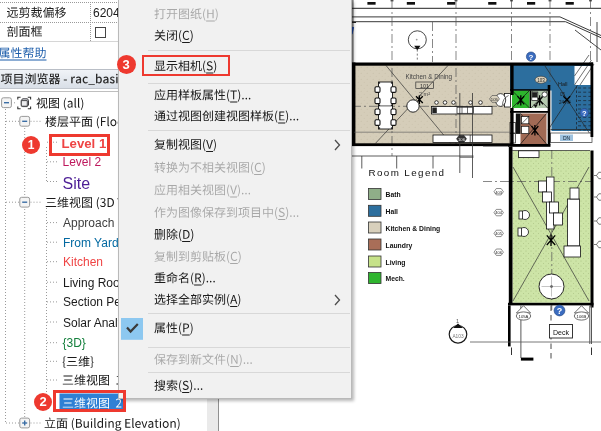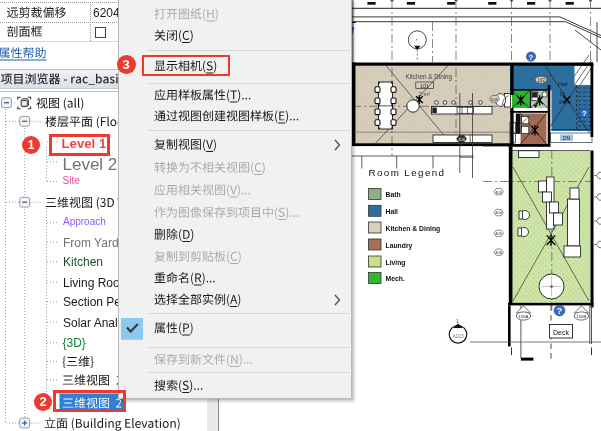--- a/index.html
+++ b/index.html
@@ -520,29 +520,29 @@
 
 <path transform="translate(62.0 384.5)" d="M1.5 -8.9V-8H10.5V-8.9ZM2.2 -5V-4.1H9.6V-5ZM0.8 -0.8V0.1H11.2V-0.8Z M12.5 -0.6 12.7 0.2C13.8 -0.1 15.3 -0.4 16.7 -0.8L16.6 -1.6C15.1 -1.2 13.6 -0.8 12.5 -0.6ZM19.9 -9.7C20.2 -9.2 20.6 -8.5 20.7 -8L21.5 -8.4C21.4 -8.8 21 -9.5 20.7 -10ZM12.7 -5.1C12.9 -5.2 13.2 -5.2 14.7 -5.4C14.1 -4.6 13.7 -4 13.5 -3.8C13.1 -3.3 12.8 -3 12.6 -3C12.7 -2.8 12.8 -2.4 12.8 -2.2C13.1 -2.3 13.5 -2.4 16.4 -3C16.4 -3.2 16.4 -3.6 16.4 -3.8L14 -3.3C15 -4.5 15.9 -5.8 16.7 -7.2L15.9 -7.6C15.7 -7.1 15.4 -6.6 15.2 -6.2L13.6 -6C14.3 -7.1 15 -8.4 15.5 -9.7L14.7 -10.1C14.2 -8.6 13.4 -7 13.1 -6.6C12.9 -6.2 12.7 -5.9 12.5 -5.9C12.6 -5.7 12.7 -5.3 12.7 -5.1ZM20.4 -4.8V-3.2H18.4V-4.8ZM18.6 -10C18.1 -8.6 17.3 -6.9 16.3 -5.8C16.5 -5.6 16.7 -5.2 16.8 -5C17.1 -5.3 17.3 -5.7 17.6 -6V1H18.4V0.1H23.5V-0.7H21.2V-2.4H23V-3.2H21.2V-4.8H23V-5.6H21.2V-7.1H23.3V-7.9H18.6C18.9 -8.5 19.2 -9.2 19.4 -9.8ZM20.4 -5.6H18.4V-7.1H20.4ZM20.4 -2.4V-0.7H18.4V-2.4Z M29.4 -9.5V-3.1H30.3V-8.7H34V-3.1H34.9V-9.5ZM25.8 -9.6C26.3 -9.2 26.7 -8.5 27 -8.1L27.7 -8.6C27.5 -9 27 -9.6 26.5 -10.1ZM31.6 -7.8V-5.4C31.6 -3.6 31.3 -1.3 28.2 0.3C28.4 0.4 28.7 0.8 28.8 1C30.6 0 31.6 -1.3 32.1 -2.6V-0.2C32.1 0.6 32.4 0.8 33.2 0.8H34.3C35.3 0.8 35.5 0.3 35.6 -1.6C35.4 -1.7 35.1 -1.8 34.8 -2C34.8 -0.2 34.7 0.1 34.3 0.1H33.3C33 0.1 32.9 0 32.9 -0.3V-3.3H32.3C32.5 -4 32.5 -4.8 32.5 -5.4V-7.8ZM24.8 -8V-7.2H27.7C27 -5.7 25.7 -4.2 24.5 -3.3C24.6 -3.2 24.8 -2.7 24.9 -2.4C25.4 -2.8 25.8 -3.2 26.3 -3.7V0.9H27.1V-4.2C27.6 -3.7 28.1 -3 28.3 -2.6L28.9 -3.3C28.7 -3.6 27.8 -4.6 27.4 -5.1C27.9 -5.9 28.4 -6.8 28.8 -7.7L28.3 -8.1L28.1 -8Z M40.5 -3.3C41.5 -3.1 42.7 -2.7 43.4 -2.4L43.7 -3C43.1 -3.3 41.8 -3.7 40.9 -3.9ZM39.3 -1.8C41 -1.6 43 -1.1 44.2 -0.7L44.6 -1.4C43.4 -1.8 41.3 -2.3 39.7 -2.4ZM37 -9.6V1H37.9V0.5H46.1V1H47V-9.6ZM37.9 -0.3V-8.7H46.1V-0.3ZM41 -8.5C40.4 -7.5 39.3 -6.6 38.3 -6C38.5 -5.8 38.8 -5.6 38.9 -5.4C39.3 -5.7 39.7 -6 40 -6.3C40.4 -5.9 40.8 -5.5 41.3 -5.2C40.3 -4.7 39.2 -4.4 38.1 -4.2C38.2 -4 38.4 -3.6 38.5 -3.4C39.7 -3.7 41 -4.1 42.1 -4.8C43.1 -4.2 44.2 -3.8 45.4 -3.6C45.5 -3.8 45.7 -4.1 45.9 -4.2C44.8 -4.4 43.8 -4.8 42.8 -5.2C43.7 -5.8 44.5 -6.5 45 -7.3L44.5 -7.6L44.3 -7.5H41.2C41.4 -7.8 41.6 -8 41.7 -8.2ZM40.5 -6.8 40.6 -6.8H43.7C43.3 -6.4 42.7 -6 42.1 -5.6C41.5 -5.9 40.9 -6.3 40.5 -6.8Z M54.4 0H59.3V-0.9H57.5V-8.8H56.7C56.2 -8.5 55.6 -8.3 54.8 -8.2V-7.5H56.4V-0.9H54.4Z" fill="#1b1b1b"></path>
 
 <path transform="translate(62.0 407.5)" d="M1.5 -8.9V-8H10.5V-8.9ZM2.2 -5V-4.1H9.6V-5ZM0.8 -0.8V0.1H11.2V-0.8Z M12.5 -0.6 12.7 0.2C13.8 -0.1 15.3 -0.4 16.7 -0.8L16.6 -1.6C15.1 -1.2 13.6 -0.8 12.5 -0.6ZM19.9 -9.7C20.2 -9.2 20.6 -8.5 20.7 -8L21.5 -8.4C21.4 -8.8 21 -9.5 20.7 -10ZM12.7 -5.1C12.9 -5.2 13.2 -5.2 14.7 -5.4C14.1 -4.6 13.7 -4 13.5 -3.8C13.1 -3.3 12.8 -3 12.6 -3C12.7 -2.8 12.8 -2.4 12.8 -2.2C13.1 -2.3 13.5 -2.4 16.4 -3C16.4 -3.2 16.4 -3.6 16.4 -3.8L14 -3.3C15 -4.5 15.9 -5.8 16.7 -7.2L15.9 -7.6C15.7 -7.1 15.4 -6.6 15.2 -6.2L13.6 -6C14.3 -7.1 15 -8.4 15.5 -9.7L14.7 -10.1C14.2 -8.6 13.4 -7 13.1 -6.6C12.9 -6.2 12.7 -5.9 12.5 -5.9C12.6 -5.7 12.7 -5.3 12.7 -5.1ZM20.4 -4.8V-3.2H18.4V-4.8ZM18.6 -10C18.1 -8.6 17.3 -6.9 16.3 -5.8C16.5 -5.6 16.7 -5.2 16.8 -5C17.1 -5.3 17.3 -5.7 17.6 -6V1H18.4V0.1H23.5V-0.7H21.2V-2.4H23V-3.2H21.2V-4.8H23V-5.6H21.2V-7.1H23.3V-7.9H18.6C18.9 -8.5 19.2 -9.2 19.4 -9.8ZM20.4 -5.6H18.4V-7.1H20.4ZM20.4 -2.4V-0.7H18.4V-2.4Z M29.4 -9.5V-3.1H30.3V-8.7H34V-3.1H34.9V-9.5ZM25.8 -9.6C26.3 -9.2 26.7 -8.5 27 -8.1L27.7 -8.6C27.5 -9 27 -9.6 26.5 -10.1ZM31.6 -7.8V-5.4C31.6 -3.6 31.3 -1.3 28.2 0.3C28.4 0.4 28.7 0.8 28.8 1C30.6 0 31.6 -1.3 32.1 -2.6V-0.2C32.1 0.6 32.4 0.8 33.2 0.8H34.3C35.3 0.8 35.5 0.3 35.6 -1.6C35.4 -1.7 35.1 -1.8 34.8 -2C34.8 -0.2 34.7 0.1 34.3 0.1H33.3C33 0.1 32.9 0 32.9 -0.3V-3.3H32.3C32.5 -4 32.5 -4.8 32.5 -5.4V-7.8ZM24.8 -8V-7.2H27.7C27 -5.7 25.7 -4.2 24.5 -3.3C24.6 -3.2 24.8 -2.7 24.9 -2.4C25.4 -2.8 25.8 -3.2 26.3 -3.7V0.9H27.1V-4.2C27.6 -3.7 28.1 -3 28.3 -2.6L28.9 -3.3C28.7 -3.6 27.8 -4.6 27.4 -5.1C27.9 -5.9 28.4 -6.8 28.8 -7.7L28.3 -8.1L28.1 -8Z M40.5 -3.3C41.5 -3.1 42.7 -2.7 43.4 -2.4L43.7 -3C43.1 -3.3 41.8 -3.7 40.9 -3.9ZM39.3 -1.8C41 -1.6 43 -1.1 44.2 -0.7L44.6 -1.4C43.4 -1.8 41.3 -2.3 39.7 -2.4ZM37 -9.6V1H37.9V0.5H46.1V1H47V-9.6ZM37.9 -0.3V-8.7H46.1V-0.3ZM41 -8.5C40.4 -7.5 39.3 -6.6 38.3 -6C38.5 -5.8 38.8 -5.6 38.9 -5.4C39.3 -5.7 39.7 -6 40 -6.3C40.4 -5.9 40.8 -5.5 41.3 -5.2C40.3 -4.7 39.2 -4.4 38.1 -4.2C38.2 -4 38.4 -3.6 38.5 -3.4C39.7 -3.7 41 -4.1 42.1 -4.8C43.1 -4.2 44.2 -3.8 45.4 -3.6C45.5 -3.8 45.7 -4.1 45.9 -4.2C44.8 -4.4 43.8 -4.8 42.8 -5.2C43.7 -5.8 44.5 -6.5 45 -7.3L44.5 -7.6L44.3 -7.5H41.2C41.4 -7.8 41.6 -8 41.7 -8.2ZM40.5 -6.8 40.6 -6.8H43.7C43.3 -6.4 42.7 -6 42.1 -5.6C41.5 -5.9 40.9 -6.3 40.5 -6.8Z M53.9 0H59.4V-0.9H57C56.6 -0.9 56 -0.9 55.6 -0.9C57.6 -2.8 59 -4.6 59 -6.4C59 -7.9 58 -9 56.4 -9C55.3 -9 54.6 -8.4 53.9 -7.7L54.5 -7C55 -7.6 55.6 -8.1 56.3 -8.1C57.4 -8.1 57.9 -7.3 57.9 -6.3C57.9 -4.8 56.7 -3.1 53.9 -0.6Z" fill="#ffffff"></path>
 
 <path transform="translate(44.0 427.7)" d="M1.2 -7.8V-6.9H10.9V-7.8ZM2.8 -6.1C3.3 -4.5 3.8 -2.3 4 -1L4.9 -1.2C4.7 -2.6 4.2 -4.6 3.7 -6.3ZM5.1 -9.9C5.4 -9.3 5.6 -8.5 5.7 -8L6.6 -8.2C6.5 -8.7 6.3 -9.5 6 -10.2ZM8.3 -6.3C7.9 -4.5 7.2 -2 6.5 -0.5H0.6V0.4H11.4V-0.5H7.5C8.1 -2 8.8 -4.3 9.3 -6.1Z M16.7 -4H19.2V-2.7H16.7ZM16.7 -4.7V-6.1H19.2V-4.7ZM16.7 -1.9H19.2V-0.5H16.7ZM12.7 -9.3V-8.4H17.3C17.2 -7.9 17.1 -7.4 17 -6.9H13.2V1H14.1V0.3H21.8V1H22.8V-6.9H17.9L18.4 -8.4H23.3V-9.3ZM14.1 -0.5V-6.1H15.8V-0.5ZM21.8 -0.5H20V-6.1H21.8Z M29.6 2.4 30.2 2.1C29.2 0.3 28.7 -1.7 28.7 -3.7C28.7 -5.8 29.2 -7.8 30.2 -9.5L29.6 -9.8C28.5 -8 27.8 -6.1 27.8 -3.7C27.8 -1.4 28.5 0.6 29.6 2.4Z M32 0H34.8C36.7 0 38.1 -0.9 38.1 -2.6C38.1 -3.8 37.3 -4.5 36.3 -4.7V-4.7C37.1 -5 37.6 -5.8 37.6 -6.6C37.6 -8.2 36.3 -8.8 34.6 -8.8H32ZM33.1 -5.1V-7.9H34.4C35.8 -7.9 36.5 -7.5 36.5 -6.5C36.5 -5.6 35.9 -5.1 34.4 -5.1ZM33.1 -0.9V-4.2H34.6C36.1 -4.2 37 -3.7 37 -2.6C37 -1.4 36.1 -0.9 34.6 -0.9Z M41.6 0.2C42.5 0.2 43.2 -0.3 43.8 -1H43.8L43.9 0H44.8V-6.5H43.7V-1.9C43.1 -1.1 42.6 -0.8 42 -0.8C41.1 -0.8 40.7 -1.3 40.7 -2.5V-6.5H39.6V-2.4C39.6 -0.7 40.3 0.2 41.6 0.2Z M47 0H48.1V-6.5H47ZM47.6 -7.9C48 -7.9 48.3 -8.1 48.3 -8.6C48.3 -9 48 -9.3 47.6 -9.3C47.1 -9.3 46.8 -9 46.8 -8.6C46.8 -8.1 47.1 -7.9 47.6 -7.9Z M51.5 0.2C51.8 0.2 51.9 0.1 52.1 0.1L51.9 -0.8C51.8 -0.8 51.8 -0.8 51.7 -0.8C51.6 -0.8 51.4 -0.9 51.4 -1.2V-9.6H50.3V-1.3C50.3 -0.4 50.7 0.2 51.5 0.2Z M55.9 0.2C56.7 0.2 57.4 -0.3 57.9 -0.8H58L58.1 0H59V-9.6H57.9V-7L57.9 -5.9C57.3 -6.4 56.8 -6.7 56.1 -6.7C54.6 -6.7 53.3 -5.4 53.3 -3.3C53.3 -1.1 54.3 0.2 55.9 0.2ZM56.2 -0.8C55 -0.8 54.4 -1.7 54.4 -3.3C54.4 -4.8 55.2 -5.8 56.3 -5.8C56.8 -5.8 57.3 -5.6 57.9 -5.1V-1.7C57.3 -1.1 56.8 -0.8 56.2 -0.8Z M61.2 0H62.3V-6.5H61.2ZM61.7 -7.9C62.1 -7.9 62.4 -8.1 62.4 -8.6C62.4 -9 62.1 -9.3 61.7 -9.3C61.3 -9.3 61 -9 61 -8.6C61 -8.1 61.3 -7.9 61.7 -7.9Z M64.5 0H65.6V-4.7C66.2 -5.4 66.7 -5.7 67.3 -5.7C68.2 -5.7 68.6 -5.2 68.6 -4V0H69.7V-4.1C69.7 -5.8 69 -6.7 67.7 -6.7C66.8 -6.7 66.1 -6.2 65.5 -5.6H65.5L65.4 -6.5H64.5Z M74 3C76 3 77.3 2 77.3 0.7C77.3 -0.3 76.5 -0.8 75 -0.8H73.7C72.9 -0.8 72.6 -1.1 72.6 -1.5C72.6 -1.9 72.8 -2.1 73 -2.3C73.3 -2.1 73.7 -2.1 74 -2.1C75.3 -2.1 76.4 -2.9 76.4 -4.3C76.4 -4.9 76.1 -5.4 75.8 -5.7H77.2V-6.5H74.9C74.7 -6.6 74.3 -6.7 74 -6.7C72.7 -6.7 71.5 -5.8 71.5 -4.4C71.5 -3.6 72 -2.9 72.4 -2.6V-2.6C72 -2.3 71.7 -1.9 71.7 -1.3C71.7 -0.8 71.9 -0.5 72.3 -0.3V-0.2C71.6 0.2 71.3 0.7 71.3 1.3C71.3 2.4 72.4 3 74 3ZM74 -2.8C73.2 -2.8 72.6 -3.4 72.6 -4.4C72.6 -5.3 73.2 -5.9 74 -5.9C74.7 -5.9 75.4 -5.3 75.4 -4.4C75.4 -3.4 74.7 -2.8 74 -2.8ZM74.1 2.2C72.9 2.2 72.3 1.8 72.3 1.1C72.3 0.7 72.4 0.3 72.9 0C73.2 0.1 73.5 0.1 73.8 0.1H74.9C75.7 0.1 76.2 0.3 76.2 0.9C76.2 1.6 75.4 2.2 74.1 2.2Z M81.3 0H86.5V-0.9H82.5V-4.2H85.8V-5.1H82.5V-7.9H86.4V-8.8H81.3Z M89.5 0.2C89.8 0.2 89.9 0.1 90.1 0.1L89.9 -0.8C89.8 -0.8 89.8 -0.8 89.7 -0.8C89.5 -0.8 89.4 -0.9 89.4 -1.2V-9.6H88.3V-1.3C88.3 -0.4 88.6 0.2 89.5 0.2Z M94.4 0.2C95.2 0.2 95.9 -0.1 96.5 -0.5L96.1 -1.2C95.6 -0.9 95.1 -0.7 94.5 -0.7C93.2 -0.7 92.4 -1.6 92.3 -3H96.7C96.7 -3.2 96.8 -3.4 96.8 -3.6C96.8 -5.5 95.8 -6.7 94.2 -6.7C92.7 -6.7 91.2 -5.4 91.2 -3.3C91.2 -1.1 92.6 0.2 94.4 0.2ZM92.3 -3.8C92.4 -5.1 93.3 -5.8 94.2 -5.8C95.2 -5.8 95.8 -5.1 95.8 -3.8Z M99.8 0H101.1L103.4 -6.5H102.3L101 -2.8C100.8 -2.2 100.6 -1.5 100.4 -0.9H100.4C100.2 -1.5 100 -2.2 99.8 -2.8L98.6 -6.5H97.4Z M106.1 0.2C106.9 0.2 107.7 -0.3 108.3 -0.8H108.3L108.4 0H109.3V-4C109.3 -5.6 108.6 -6.7 107.1 -6.7C106 -6.7 105.1 -6.2 104.5 -5.8L104.9 -5.1C105.4 -5.4 106.1 -5.8 106.9 -5.8C107.9 -5.8 108.2 -5 108.2 -4.1C105.4 -3.8 104.2 -3.1 104.2 -1.7C104.2 -0.5 105 0.2 106.1 0.2ZM106.4 -0.7C105.8 -0.7 105.3 -1 105.3 -1.8C105.3 -2.6 106 -3.1 108.2 -3.4V-1.6C107.6 -1 107.1 -0.7 106.4 -0.7Z M113.4 0.2C113.8 0.2 114.3 0 114.6 -0.1L114.4 -0.9C114.2 -0.8 113.9 -0.7 113.7 -0.7C112.9 -0.7 112.7 -1.2 112.7 -2V-5.6H114.4V-6.5H112.7V-8.4H111.7L111.6 -6.5L110.6 -6.5V-5.6H111.6V-2C111.6 -0.7 112 0.2 113.4 0.2Z M115.9 0H117V-6.5H115.9ZM116.4 -7.9C116.9 -7.9 117.2 -8.1 117.2 -8.6C117.2 -9 116.9 -9.3 116.4 -9.3C116 -9.3 115.7 -9 115.7 -8.6C115.7 -8.1 116 -7.9 116.4 -7.9Z M121.7 0.2C123.3 0.2 124.7 -1.1 124.7 -3.3C124.7 -5.4 123.3 -6.7 121.7 -6.7C120.1 -6.7 118.7 -5.4 118.7 -3.3C118.7 -1.1 120.1 0.2 121.7 0.2ZM121.7 -0.8C120.6 -0.8 119.8 -1.8 119.8 -3.3C119.8 -4.8 120.6 -5.8 121.7 -5.8C122.9 -5.8 123.6 -4.8 123.6 -3.3C123.6 -1.8 122.9 -0.8 121.7 -0.8Z M126.5 0H127.6V-4.7C128.2 -5.4 128.7 -5.7 129.3 -5.7C130.2 -5.7 130.6 -5.2 130.6 -4V0H131.7V-4.1C131.7 -5.8 131.1 -6.7 129.7 -6.7C128.8 -6.7 128.1 -6.2 127.5 -5.6H127.5L127.4 -6.5H126.5Z M133.9 2.4C135 0.6 135.6 -1.4 135.6 -3.7C135.6 -6.1 135 -8 133.9 -9.8L133.2 -9.5C134.2 -7.8 134.7 -5.8 134.7 -3.7C134.7 -1.7 134.2 0.3 133.2 2.1Z" fill="#1b1b1b"></path>
   </svg>
 
   <div class="abs" style="left:61.5px;top:136.3px;font-size:13.2px;font-weight:bold;color:#ef4444">Level 1</div>
 
-  <div class="abs" style="left:62.5px;top:155.3px;font-size:17px;color:#737373">Level 2</div>
-
-  <div class="abs" style="left:62.5px;top:175px;font-size:10px;color:#ec4899">Site</div>
-
-  <div class="abs" style="left:63px;top:216.1px;font-size:10px;color:#8b5cf6">Approach</div>
-
-  <div class="abs" style="left:63px;top:235.7px;font-size:12px;color:#737373">From Yard</div>
-
-  <div class="abs" style="left:63px;top:255.2px;font-size:12px;color:#14532d">Kitchen</div>
+  <div class="abs" style="left:62.5px;top:155.3px;font-size:12px;color:#be185d">Level 2</div>
+
+  <div class="abs" style="left:62.5px;top:175px;font-size:16px;color:#4c1d95">Site</div>
+
+  <div class="abs" style="left:63px;top:216.1px;font-size:12px;color:#404040">Approach</div>
+
+  <div class="abs" style="left:63px;top:235.7px;font-size:12px;color:#0369a1">From Yard</div>
+
+  <div class="abs" style="left:63px;top:255.2px;font-size:12px;color:#ef4444">Kitchen</div>
 
   <div class="abs" style="left:63px;top:275.7px;font-size:12px;color:#1b1b1b">Living Room</div>
 
   <div class="abs" style="left:63px;top:295.4px;font-size:12px;color:#1b1b1b">Section Persp</div>
 
   <div class="abs" style="left:63px;top:315.5px;font-size:12px;color:#1b1b1b">Solar Analysis</div>
 
   <div class="abs" style="left:62.5px;top:336.2px;font-size:12px;color:#15803d">{3D}</div>
 
   <div class="abs" style="left:206.5px;top:94px;width:11.5px;height:337px;background:#eaeaea"></div>

